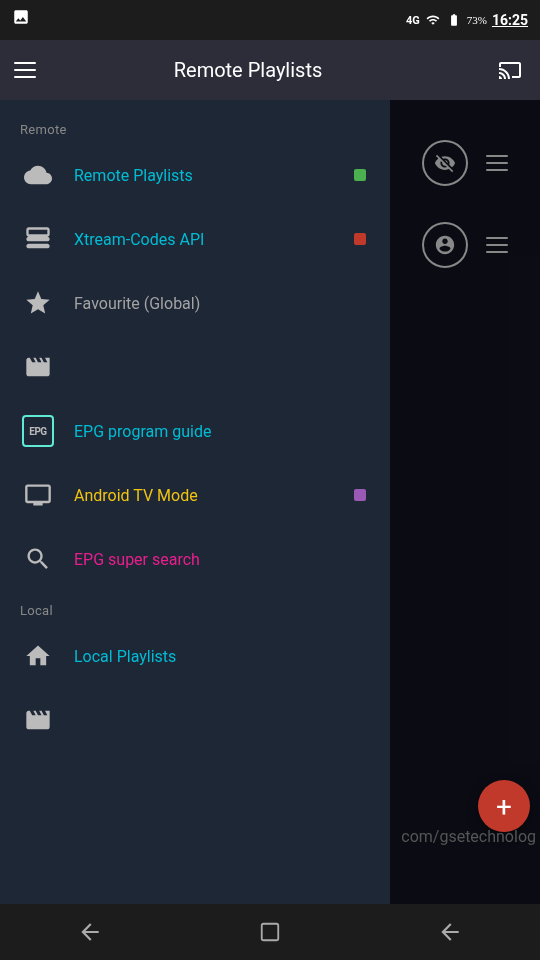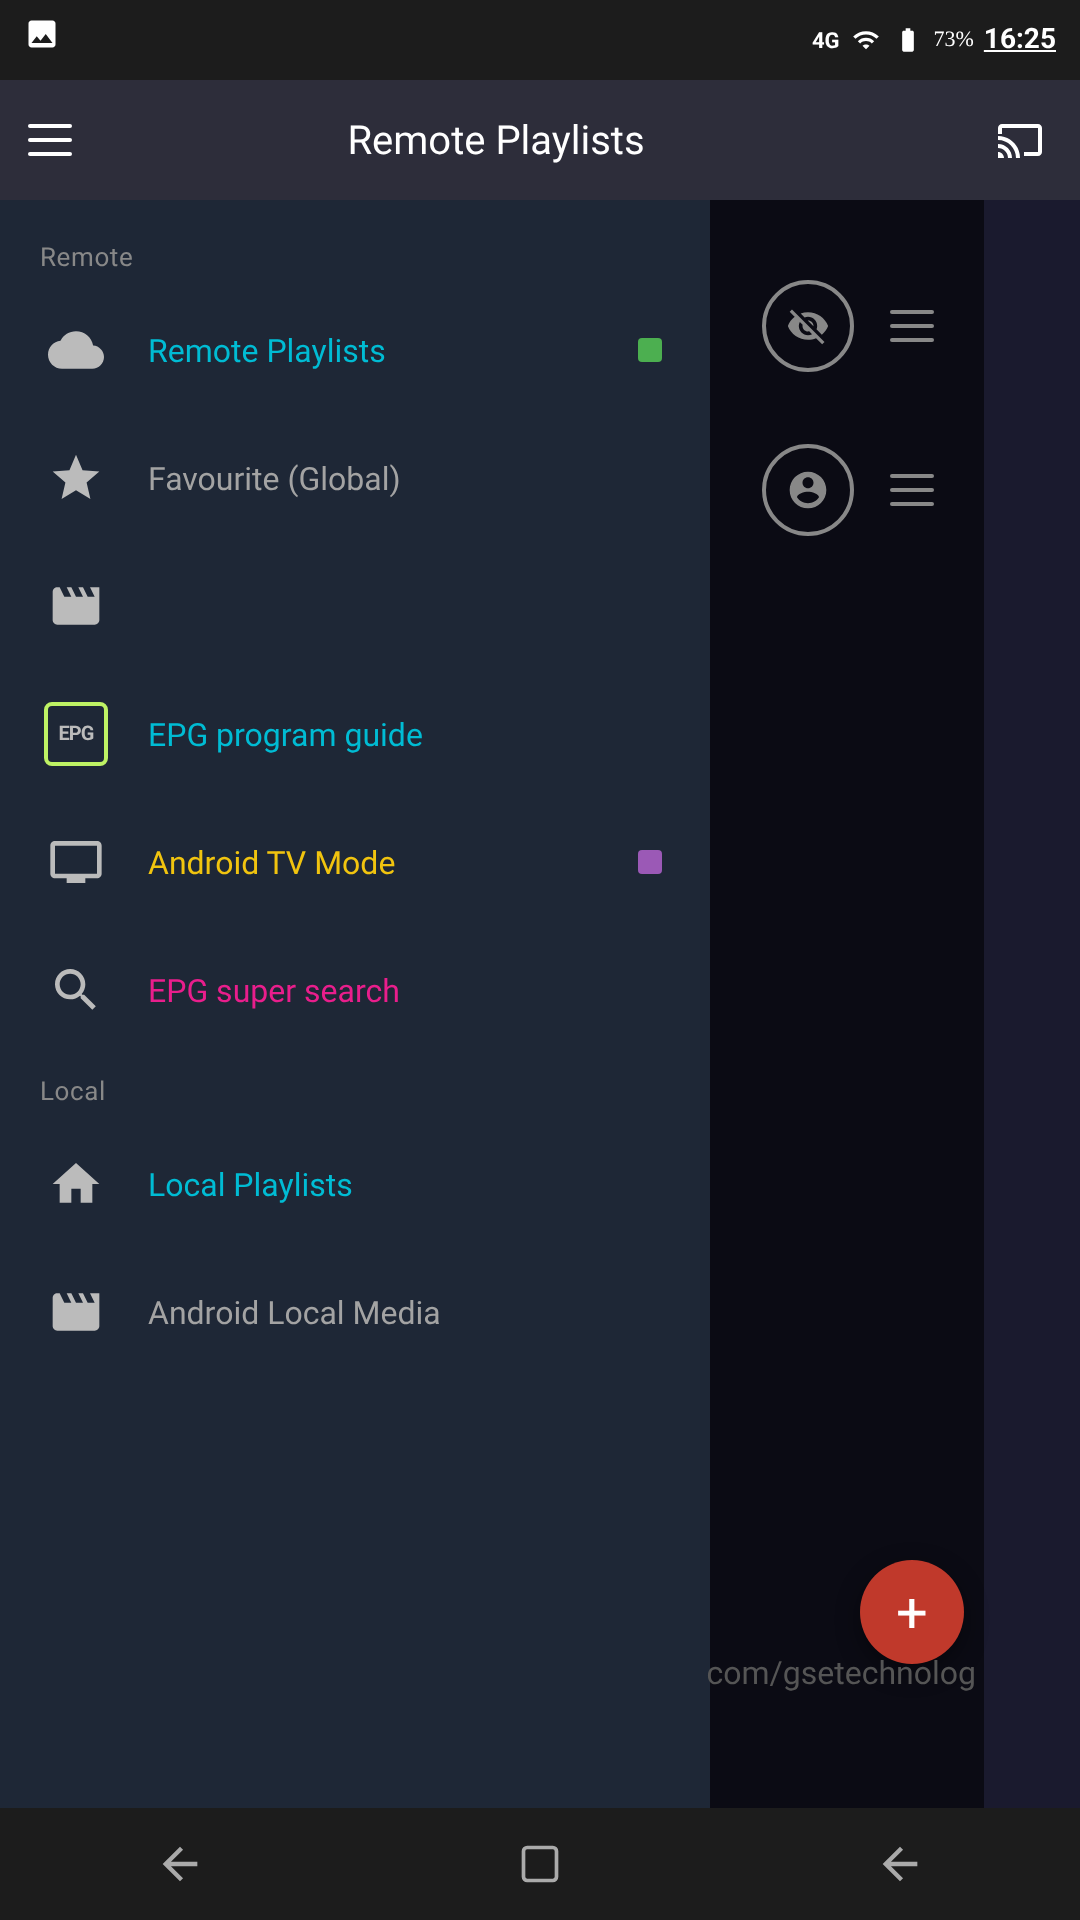--- a/index.html
+++ b/index.html
@@ -72,21 +72,21 @@
       display: block;
       width: 22px;
       height: 2px;
       background: #fff;
       border-radius: 1px;
     }
 
     
     .main-content {
       display: flex;
-      width: 492px;
+      width: 540px;
       height: calc(960px - 40px - 60px - 56px);
       align-items: center;
     }
 
     
     .sidebar {
       width: 390px;
       height: 100%;
       background: rgba(30, 40, 55, 0.92);
       overflow-y: auto;
@@ -276,41 +276,50 @@
     <div class="sidebar-item">
       <div class="sidebar-item-icon">
         <svg class="svg-icon" fill="#bbb" viewBox="0 0 24 24">
             <path d="M19.35 10.04C18.67 6.59 15.64 4 12 4 9.11 4 6.6 5.64 5.35 8.04 2.34 8.36 0 10.91 0 14c0 3.31 2.69 6 6 6h13c2.76 0 5-2.24 5-5 0-2.64-2.05-4.78-4.65-4.96z"></path>
           </svg>
       </div>
       <span class="sidebar-item-label color-cyan">Remote Playlists</span>
       <div class="sidebar-badge badge-green"></div>
     </div>
 
+    <div class="sidebar-item">
+      <div class="sidebar-item-icon">
+        <svg class="svg-icon" fill="#bbb" viewBox="0 0 24 24">
+            <path d="M20 2H4c-1.1 0-2 .9-2 2v4c0 1.1.9 2 2 2h16c1.1 0 2-.9 2-2V4c0-1.1-.9-2-2-2zm0 6H4V4h16v4zM4 14h16c1.1 0 2-.9 2-2v-.01c0-1.1-.9-1.99-2-1.99H4c-1.1 0-2 .89-2 1.99V12c0 1.1.9 2 2 2zm0 6h16c1.1 0 2-.9 2-2v-.01c0-1.1-.9-1.99-2-1.99H4c-1.1 0-2 .89-2 1.99V18c0 1.1.9 2 2 2z"></path>
+          </svg>
+      </div>
+      <span class="sidebar-item-label color-cyan">Xtream-Codes API</span>
+      <div class="sidebar-badge badge-red"></div>
+    </div>
 
     <div class="sidebar-item">
       <div class="sidebar-item-icon">
         <svg class="svg-icon" fill="#bbb" viewBox="0 0 24 24">
             <path d="M12 17.27L18.18 21l-1.64-7.03L22 9.24l-7.19-.61L12 2 9.19 8.63 2 9.24l5.46 4.73L5.82 21z"></path>
           </svg>
       </div>
       <span class="sidebar-item-label color-white">Favourite (Global)</span>
     </div>
 
     <div class="sidebar-item">
       <div class="sidebar-item-icon">
         <svg class="svg-icon" fill="#bbb" viewBox="0 0 24 24">
             <path d="M18 4l2 4h-3l-2-4h-2l2 4h-3l-2-4H8l2 4H7L5 4H4c-1.1 0-1.99.9-1.99 2L2 18c0 1.1.9 2 2 2h16c1.1 0 2-.9 2-2V4h-4z"></path>
           </svg>
       </div>
     </div>
 
     <div class="sidebar-item">
       <div class="sidebar-item-icon">
-        <div style="width:32px;height:32px;border:2px solid #bef264;border-radius:4px;display:flex;align-items:center;justify-content:center;">
+        <div style="width:32px;height:32px;border:2px solid #5eead4;border-radius:4px;display:flex;align-items:center;justify-content:center;">
           <span style="color:#bbb;font-size:10px;font-weight:bold;letter-spacing:-0.5px;">EPG</span>
         </div>
       </div>
       <span class="sidebar-item-label color-cyan">EPG program guide</span>
     </div>
 
     <div class="sidebar-item">
       <div class="sidebar-item-icon">
         <svg class="svg-icon" fill="#bbb" viewBox="0 0 24 24">
             <path d="M21 3H3c-1.1 0-2 .9-2 2v12c0 1.1.9 2 2 2h5v2h8v-2h5c1.1 0 1.99-.9 1.99-2L23 5c0-1.1-.9-2-2-2zm0 14H3V5h18v12z"></path>
@@ -339,21 +348,20 @@
       </div>
       <span class="sidebar-item-label color-cyan">Local Playlists</span>
     </div>
 
     <div class="sidebar-item">
       <div class="sidebar-item-icon">
         <svg class="svg-icon" fill="#bbb" viewBox="0 0 24 24">
             <path d="M18 4l2 4h-3l-2-4h-2l2 4h-3l-2-4H8l2 4H7L5 4H4c-1.1 0-1.99.9-1.99 2L2 18c0 1.1.9 2 2 2h16c1.1 0 2-.9 2-2V4h-4z"></path>
           </svg>
       </div>
-      <span class="sidebar-item-label color-white">Android Local Media</span>
     </div>
 
   </div>
 
   <div class="right-panel">
 
     <div class="right-panel-row">
       <div class="icon-circle">
         <svg width="22" height="22" fill="#888" viewBox="0 0 24 24">
           <path d="M12 7c2.76 0 5 2.24 5 5 0 .65-.13 1.26-.36 1.83l2.92 2.92c1.51-1.26 2.7-2.89 3.43-4.75-1.73-4.39-6-7.5-11-7.5-1.4 0-2.74.25-3.98.7l2.16 2.16C10.74 7.13 11.35 7 12 7zM2 4.27l2.28 2.28.46.46C3.08 8.3 1.78 10.02 1 12c1.73 4.39 6 7.5 11 7.5 1.55 0 3.03-.3 4.38-.84l.42.42L19.73 22 21 20.73 3.27 3 2 4.27zM7.53 9.8l1.55 1.55c-.05.21-.08.43-.08.65 0 1.66 1.34 3 3 3 .22 0 .44-.03.65-.08l1.55 1.55c-.67.33-1.41.53-2.2.53-2.76 0-5-2.24-5-5 0-.79.2-1.53.53-2.2zm4.31-.78l3.15 3.15.02-.16c0-1.66-1.34-3-3-3l-.17.01z"></path>

